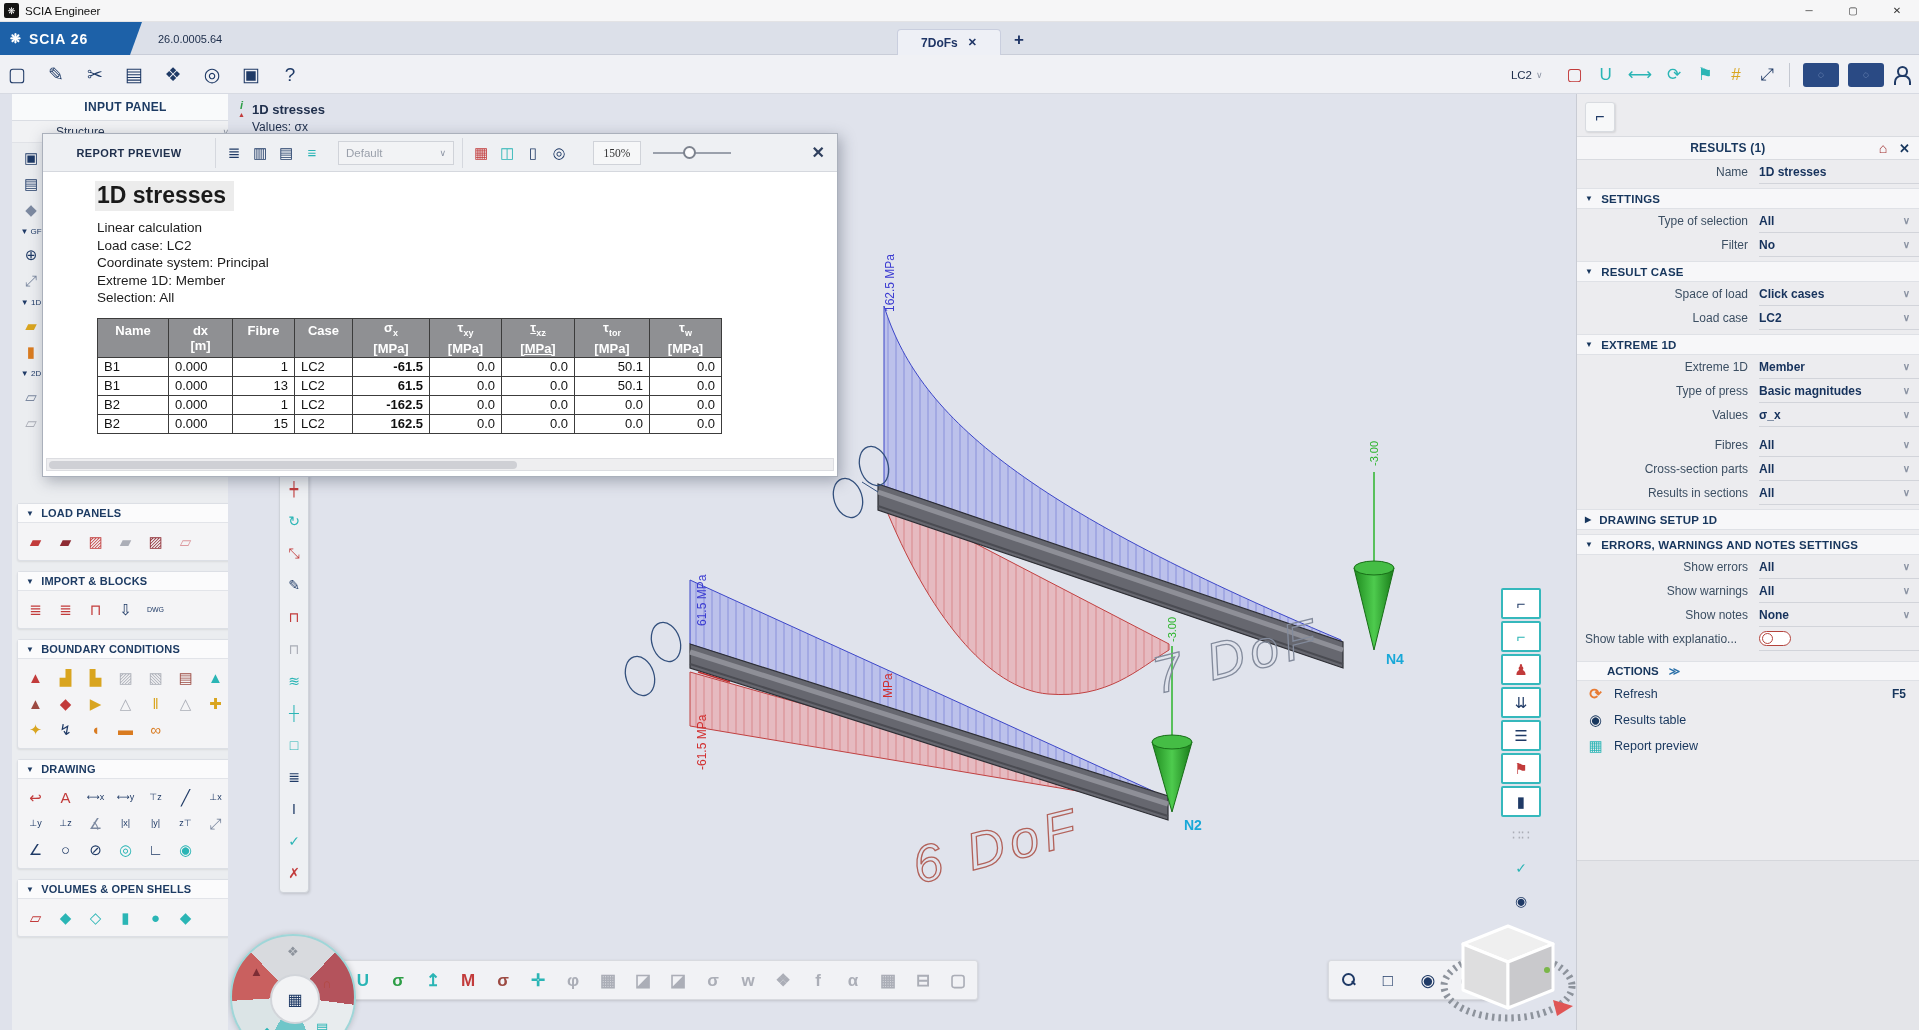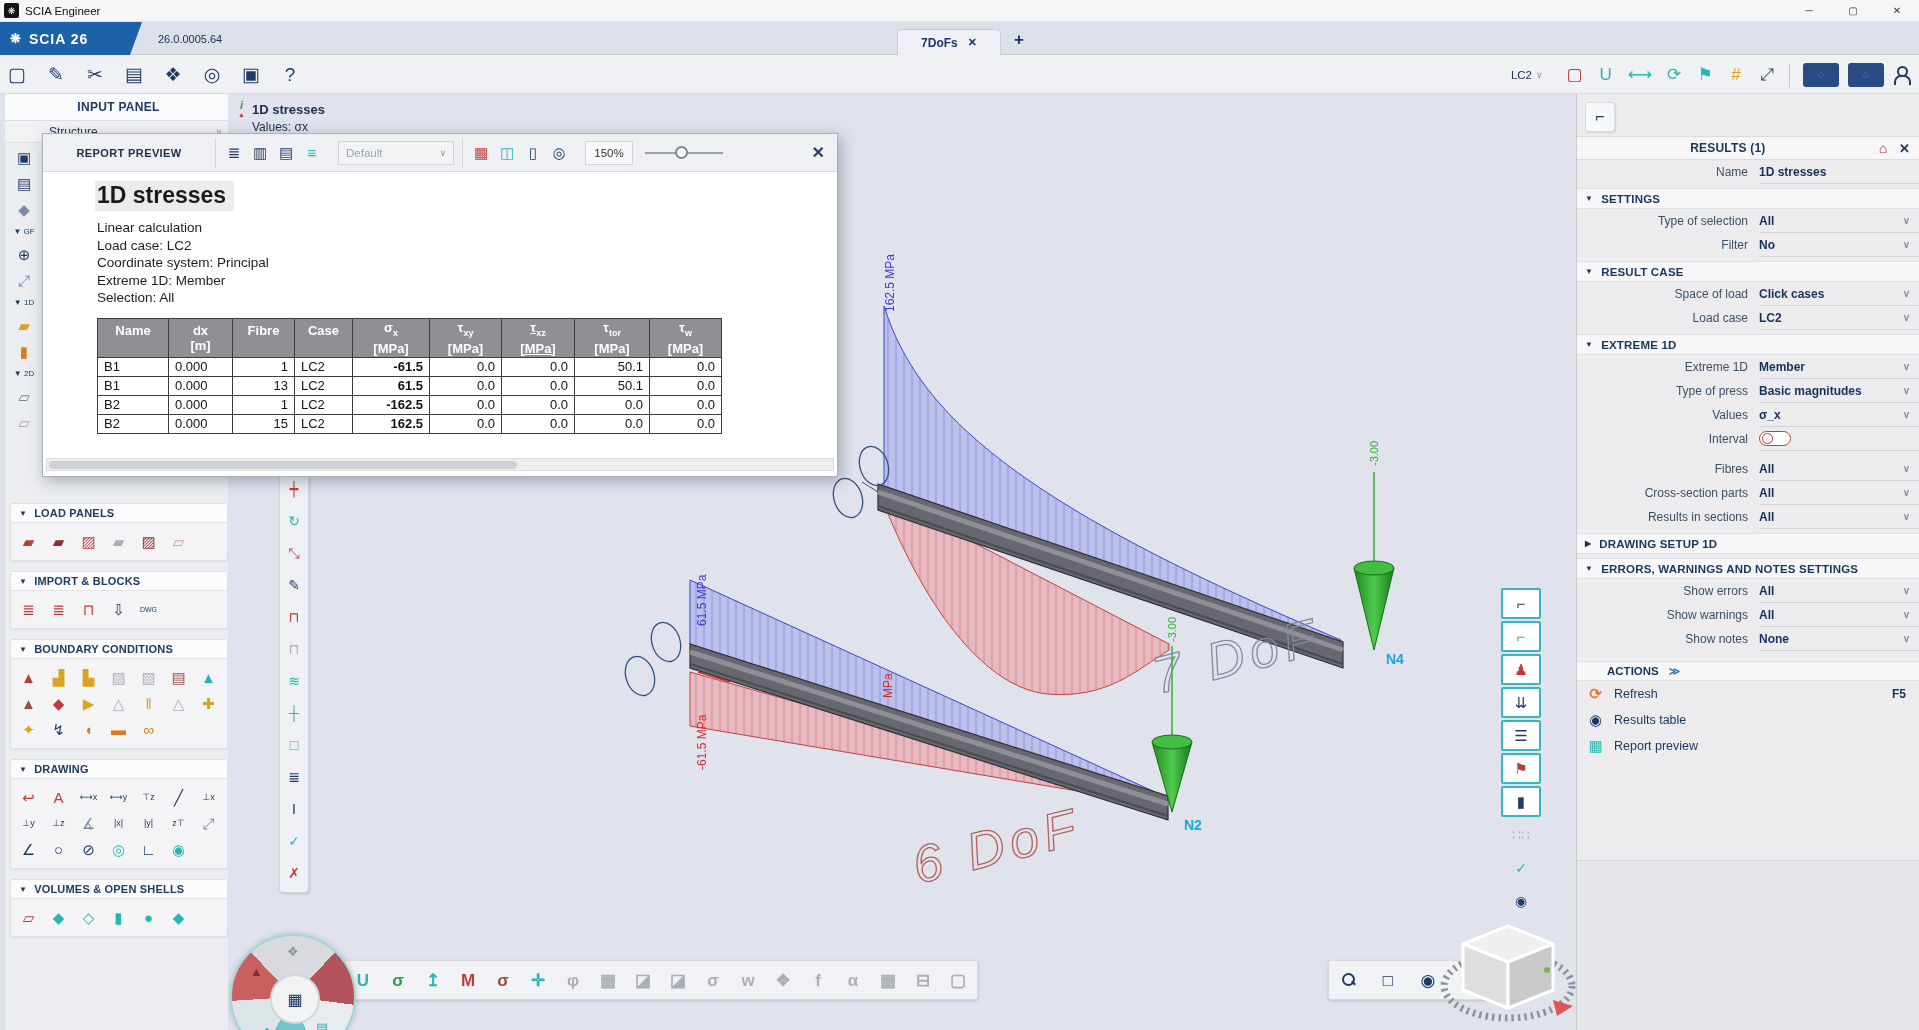--- a/index.html
+++ b/index.html
@@ -39,21 +39,21 @@
   .person-icon::after{content:"";position:absolute;left:1px;top:9px;width:13px;height:8px;border:2px solid #1f3a66;border-bottom:none;border-radius:7px 7px 0 0;}
 
   
   .ic{display:inline-flex;align-items:center;justify-content:center;min-width:18px;line-height:1;}
   .tone-navy{color:#1f3a66}.tone-teal{color:#2ab5b5}.tone-red{color:#c23b3b}
   .tone-darkred{color:#8e2b33}.tone-gold{color:#d9a520}.tone-orange{color:#d97b20}
   .tone-gray{color:#abaeb7}.tone-slate{color:#7c89a0}.tone-pink{color:#dc9ba0}
   .tone-green{color:#2d9e46}.tone-maroon{color:#9c4a42}
 
   
-  .input-panel{position:absolute;left:5px;top:94px;width:228px;height:936px;background:#ebedf0;border-right:1px solid #cdd1da;}
+  .input-panel{position:absolute;left:12px;top:94px;width:228px;height:936px;background:#ebedf0;border-right:1px solid #cdd1da;}
   .ip-header{height:27px;background:#f9fafb;border-bottom:1px solid #dadde3;display:flex;align-items:center;justify-content:center;font-size:12px;font-weight:bold;color:#1d3b63;letter-spacing:.3px;}
   .ip-filter{height:22px;display:flex;align-items:center;justify-content:space-between;padding:0 10px 0 44px;font-size:12px;color:#2a3a55;background:#f1f2f4;border-bottom:1px solid #e0e2e7;}
   .rail{position:absolute;left:0;top:52px;width:38px;display:flex;flex-direction:column;align-items:center;gap:11px;padding-top:4px;}
   .rail .ic{font-size:15px;}
   #input-sections{position:absolute;left:0;top:405px;width:228px;}
   .sec-card{margin:4px 5px 10px 5px;background:#f4f4f6;border:1px solid #dcdfe5;border-radius:3px;box-shadow:0 1px 2px rgba(0,0,0,.08);}
   .sec-h{height:19px;background:#fbfbfc;border-bottom:1px solid #e2e4e9;display:flex;align-items:center;gap:7px;padding-left:8px;font-size:11px;font-weight:bold;color:#1d3b63;letter-spacing:.2px;}
   .sec-h .tri{font-size:8px;color:#1d3b63;}
   .sec-rows{padding:4px 2px 5px 4px;}
   .sec-row{display:flex;gap:3px;margin:2px 0;}
@@ -124,21 +124,21 @@
   .action-sc{margin-left:auto;font-weight:bold;font-size:12px;}
   .rp-bottom{position:absolute;left:0;top:766px;width:343px;height:170px;background:#e4e5e9;border-top:1px solid #d5d7dc;}
 
   
   .report-win{position:absolute;left:42px;top:133px;width:796px;height:344px;background:#fff;border:1px solid #aab0bb;box-shadow:3px 4px 14px rgba(40,50,70,.35);z-index:40;}
   .rw-header{position:absolute;left:0;top:0;width:794px;height:38px;background:rgba(237,239,242,.92);border-bottom:1px solid #d5d8de;display:flex;align-items:center;}
   .rw-title{width:172px;font-size:11px;font-weight:bold;color:#20304d;letter-spacing:.4px;text-align:center;}
   .rw-group{display:flex;align-items:center;gap:2px;border-left:1px solid #d5d8de;padding:0 6px;height:30px;}
   .rw-group .ic{width:24px;height:24px;font-size:15px;}
   .rw-combo{width:116px;height:24px;background:#f2f3f5;border:1px solid #d0d3d9;display:flex;align-items:center;justify-content:space-between;padding:0 7px;font-size:11.5px;color:#9aa0ab;margin:0 8px;}
-  .rw-zoom{width:48px;height:24px;border:1px solid #d0d3d9;background:#f6f7f8;display:flex;align-items:center;justify-content:center;font-size:11.5px;color:#333;margin-left:8px;}
+  .rw-zoom{width:48px;height:24px;border:1px solid #d0d3d9;background:#f6f7f8;display:flex;align-items:center;justify-content:center;font-size:11.5px;color:#333;margin-left:16px;font-family:Liberation Serif, serif;}
   .rw-slider{width:86px;height:24px;position:relative;margin-left:8px;}
   .rw-slider .track{position:absolute;left:4px;top:11px;width:78px;height:2px;background:#9aa0ab;}
   .rw-slider .knob{position:absolute;left:34px;top:5px;width:13px;height:13px;border:2px solid #7d838e;border-radius:50%;background:#fbfbfc;}
   .rw-close{margin-left:auto;margin-right:12px;font-size:16px;color:#30405e;font-weight:bold;}
   .rw-doc{position:absolute;left:0;top:38px;width:794px;height:286px;background:#fff;overflow:hidden;}
   .doc-h1{position:absolute;left:52px;top:9px;font-size:23px;font-weight:bold;color:#1a1a1a;background:#ececec;padding:1px 8px 2px 2px;}
   .doc-meta{position:absolute;left:54px;top:47px;font-size:13.5px;color:#1c1c1c;line-height:17.5px;}
   .rep-table{position:absolute;left:54px;top:146px;border-collapse:collapse;font-size:13px;color:#111;}
   .rep-table th{background:#8f9093;color:#fff;font-weight:bold;border:1px solid #3c3c3c;padding:1px 6px;line-height:15px;font-size:13px;}
   .rep-table td{border:1px solid #3c3c3c;padding:1px 6px;height:19px;background:#fff;}
@@ -563,26 +563,20 @@
             <span class="chev">∨</span>
           </span>
         </div>
         <div class="res-row">
           <span class="res-label">Values</span>
           <span class="res-val">
             <span class="v">σ_x</span>
             <span class="chev">∨</span>
           </span>
         </div>
-        <div class="res-row">
-          <span class="res-label">Interval</span>
-          <span class="res-val">
-            <span class="toggle off"></span>
-          </span>
-        </div>
         <div class="res-row gap">
           <span class="res-label">Fibres</span>
           <span class="res-val">
             <span class="v">All</span>
             <span class="chev">∨</span>
           </span>
         </div>
         <div class="res-row">
           <span class="res-label">Cross-section parts</span>
           <span class="res-val">
@@ -617,20 +611,26 @@
           <span class="res-val">
             <span class="v">All</span>
             <span class="chev">∨</span>
           </span>
         </div>
         <div class="res-row">
           <span class="res-label">Show notes</span>
           <span class="res-val">
             <span class="v">None</span>
             <span class="chev">∨</span>
+          </span>
+        </div>
+        <div class="res-row">
+          <span class="res-label left">Show table with explanatio...</span>
+          <span class="res-val">
+            <span class="toggle off"></span>
           </span>
         </div>
         <div class="actions-h">
           <span>ACTIONS</span>
           <span class="more">≫</span>
         </div>
         <div class="action-item">
           <span class="aic refresh">⟳</span>
           <span>Refresh</span>
           <span class="action-sc">F5</span>

